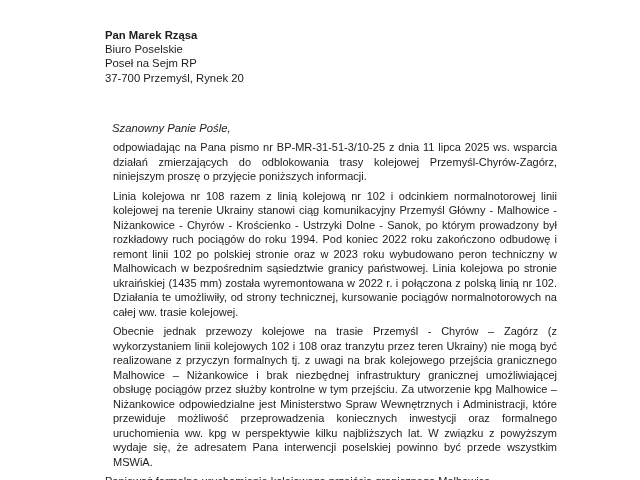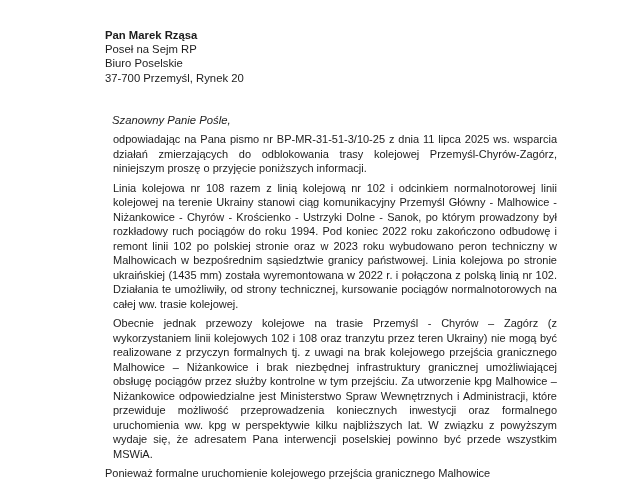--- a/index.html
+++ b/index.html
@@ -23,21 +23,21 @@
     background: #ffffff;
   }
   .recipient-block {
     font-size: 11.3px;
     line-height: 14.2px;
   }
   .recipient-name {
     font-weight: bold;
   }
   .salutation {
-    margin-top: 28px;
+    margin-top: 36px;
     font-style: italic;
     font-size: 11.3px;
     line-height: 14.5px;
     text-indent: 7px;
   }
   .body-paragraph {
     margin: 5px 0 0 8px;
     font-size: 11px;
     line-height: 14.5px;
     text-align: justify;
@@ -51,22 +51,22 @@
     overflow: hidden;
   }
 </style>
 </head>
 <body>
 
 <div class="letter-page">
 
   <div class="recipient-block">
     <div class="recipient-name">Pan Marek Rząsa</div>
+    <div class="recipient-line">Biuro Poselskie</div>
     <div class="recipient-line">Poseł na Sejm RP</div>
-    <div class="recipient-line">Biuro Poselskie</div>
     <div class="recipient-line">37-700 Przemyśl, Rynek 20</div>
   </div>
 
   <div class="salutation">Szanowny Panie Pośle,</div>
 
   <p class="body-paragraph">odpowiadając na Pana pismo nr BP-MR-31-51-3/10-25 z dnia 11 lipca 2025 ws. wsparcia działań zmierzających do odblokowania trasy kolejowej Przemyśl-Chyrów-Zagórz, niniejszym proszę o przyjęcie poniższych informacji.</p>
 
   <p class="body-paragraph">Linia kolejowa nr 108 razem z linią kolejową nr 102 i odcinkiem normalnotorowej linii kolejowej na terenie Ukrainy stanowi ciąg komunikacyjny Przemyśl Główny - Malhowice - Niżankowice - Chyrów - Krościenko - Ustrzyki Dolne - Sanok, po którym prowadzony był rozkładowy ruch pociągów do roku 1994.  Pod koniec 2022 roku zakończono odbudowę i remont linii 102 po polskiej stronie oraz w 2023 roku wybudowano peron techniczny w Malhowicach w bezpośrednim sąsiedztwie granicy państwowej. Linia kolejowa po stronie ukraińskiej (1435 mm) została wyremontowana w 2022 r. i połączona z polską linią nr 102. Działania te umożliwiły, od strony technicznej, kursowanie pociągów normalnotorowych na całej ww. trasie kolejowej.</p>
 
   <p class="body-paragraph">Obecnie jednak przewozy kolejowe na trasie Przemyśl - Chyrów – Zagórz (z wykorzystaniem linii kolejowych 102 i 108 oraz tranzytu przez teren Ukrainy) nie mogą być realizowane z przyczyn formalnych tj. z uwagi na brak kolejowego przejścia granicznego Malhowice – Niżankowice i brak niezbędnej infrastruktury granicznej umożliwiającej obsługę pociągów przez służby kontrolne w tym przejściu. Za utworzenie kpg Malhowice – Niżankowice odpowiedzialne jest Ministerstwo Spraw Wewnętrznych i Administracji, które przewiduje możliwość przeprowadzenia koniecznych inwestycji oraz formalnego uruchomienia ww. kpg  w perspektywie kilku najbliższych lat. W związku z powyższym wydaje się, że adresatem Pana interwencji poselskiej powinno być przede wszystkim MSWiA.</p>

